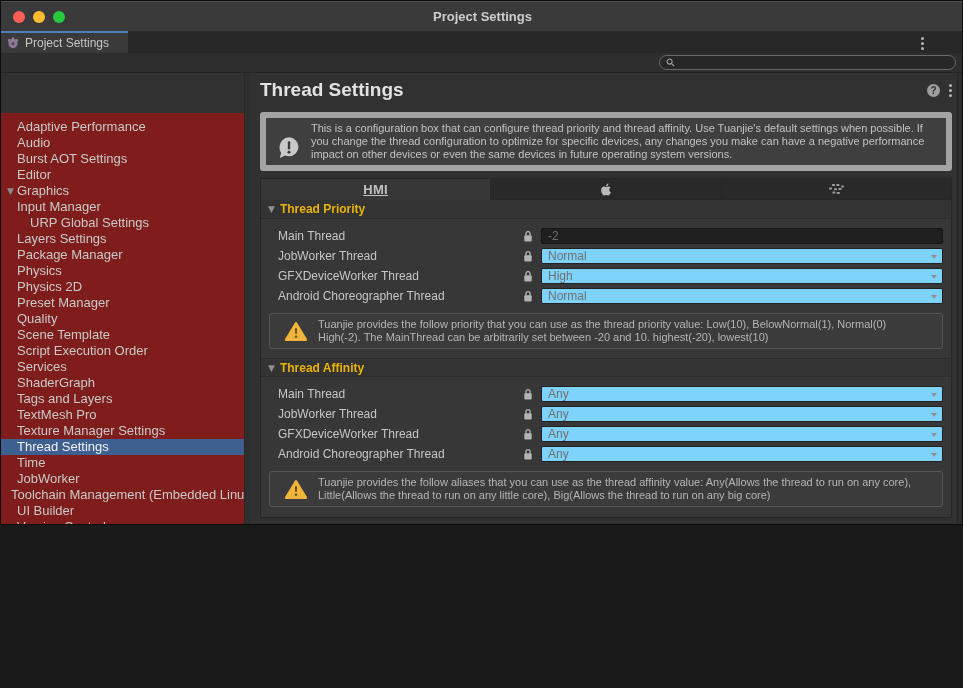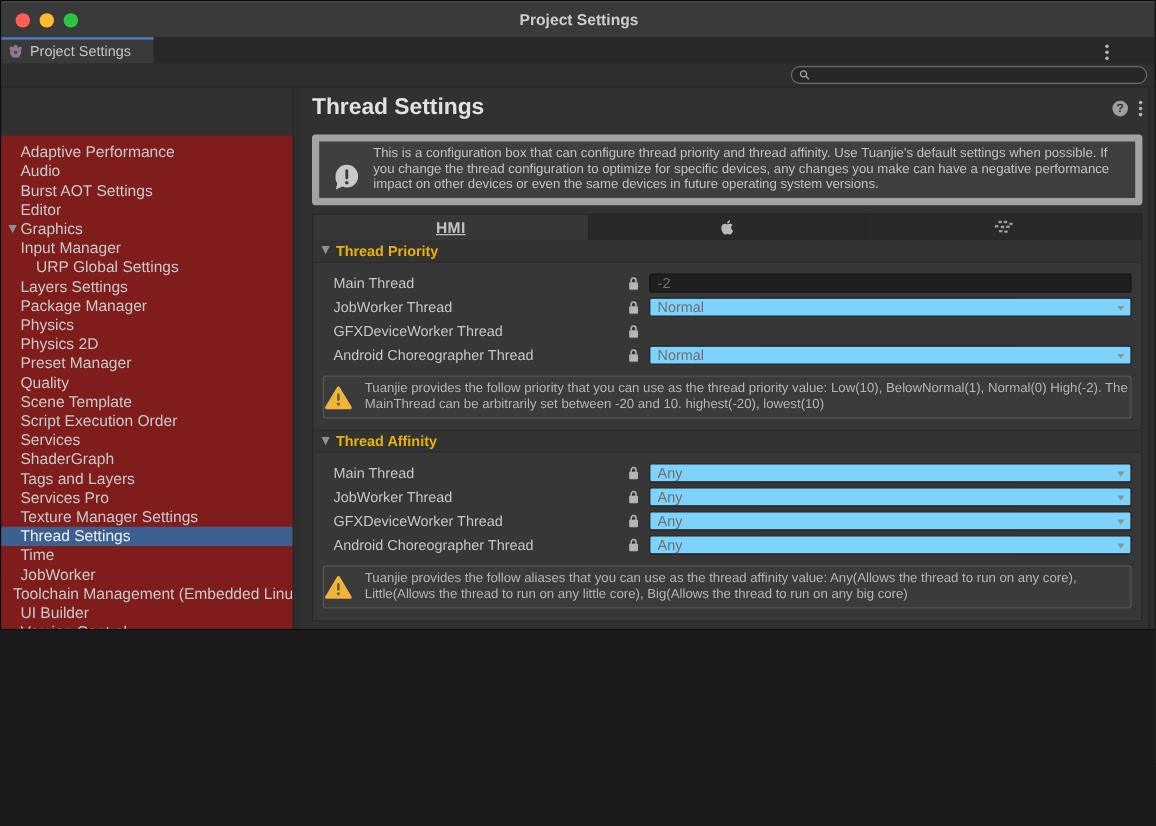--- a/index.html
+++ b/index.html
@@ -83,21 +83,21 @@
   .field { flex:1; height:16px; line-height:15px; background:#1f1f1f; border:1px solid #161616;
            border-radius:2px; color:#6f6f6f; font-size:12px; padding:0 6px; cursor:text; }
   .dropdown { flex:1; height:16px; line-height:15px; background:#7dd3fc; border:1px solid #212121;
               border-radius:2px; color:#6f6f6f; font-size:12px; padding:0 16px 0 6px;
               position:relative; cursor:pointer; }
   .darrow { position:absolute; right:5px; top:6px; width:0; height:0;
             border-left:3.5px solid transparent; border-right:3.5px solid transparent;
             border-top:4.5px solid #909090; }
 
   .warnbox { margin:4px 8px 9px; background:#3b3b3b; border:1px solid #565656; border-radius:3px;
-             padding:4px 0; display:flex; align-items:center; gap:10px; }
+             padding:4px 14px; display:flex; align-items:center; gap:10px; }
   .warntext { font-size:11px; line-height:13px; color:#b5b5b5; }
 </style>
 </head>
 <body>
 
 <div class="window">
 
   <div class="titlebar">
     <div class="traffic">
       <span class="tl" style="background:#ff5f57"></span>
@@ -207,21 +207,21 @@
           <div class="side-row">
             <span class="tri">▼</span>
             <span class="side-label">ShaderGraph</span>
           </div>
           <div class="side-row">
             <span class="tri">▼</span>
             <span class="side-label">Tags and Layers</span>
           </div>
           <div class="side-row">
             <span class="tri">▼</span>
-            <span class="side-label">Services Pro</span>
+            <span class="side-label">TextMesh Pro</span>
           </div>
           <div class="side-row">
             <span class="tri">▼</span>
             <span class="side-label">Texture Manager Settings</span>
           </div>
           <div class="side-row selected">
             <span class="tri">▼</span>
             <span class="side-label">Thread Settings</span>
           </div>
           <div class="side-row">
@@ -340,20 +340,24 @@
                 </div>
                 <div class="srow type-dropdown">
                   <span class="rlabel">GFXDeviceWorker Thread</span>
                   <span class="lock">
                     <svg width="10" height="13" viewBox="0 0 10 13">
                       <path d="M3 5.4V3.6a2 2 0 0 1 4 0v1.8" fill="none" stroke="#b4b4b4" stroke-width="1.3"></path>
                       <rect x="1.3" y="5.2" width="7.4" height="6.2" rx="1" fill="#b4b4b4"></rect>
                     </svg>
                   </span>
 
+                  <span class="dropdown">
+                    <span>High</span>
+                    <span class="darrow"></span>
+                  </span>
                 </div>
                 <div class="srow type-dropdown">
                   <span class="rlabel">Android Choreographer Thread</span>
                   <span class="lock">
                     <svg width="10" height="13" viewBox="0 0 10 13">
                       <path d="M3 5.4V3.6a2 2 0 0 1 4 0v1.8" fill="none" stroke="#b4b4b4" stroke-width="1.3"></path>
                       <rect x="1.3" y="5.2" width="7.4" height="6.2" rx="1" fill="#b4b4b4"></rect>
                     </svg>
                   </span>
 

